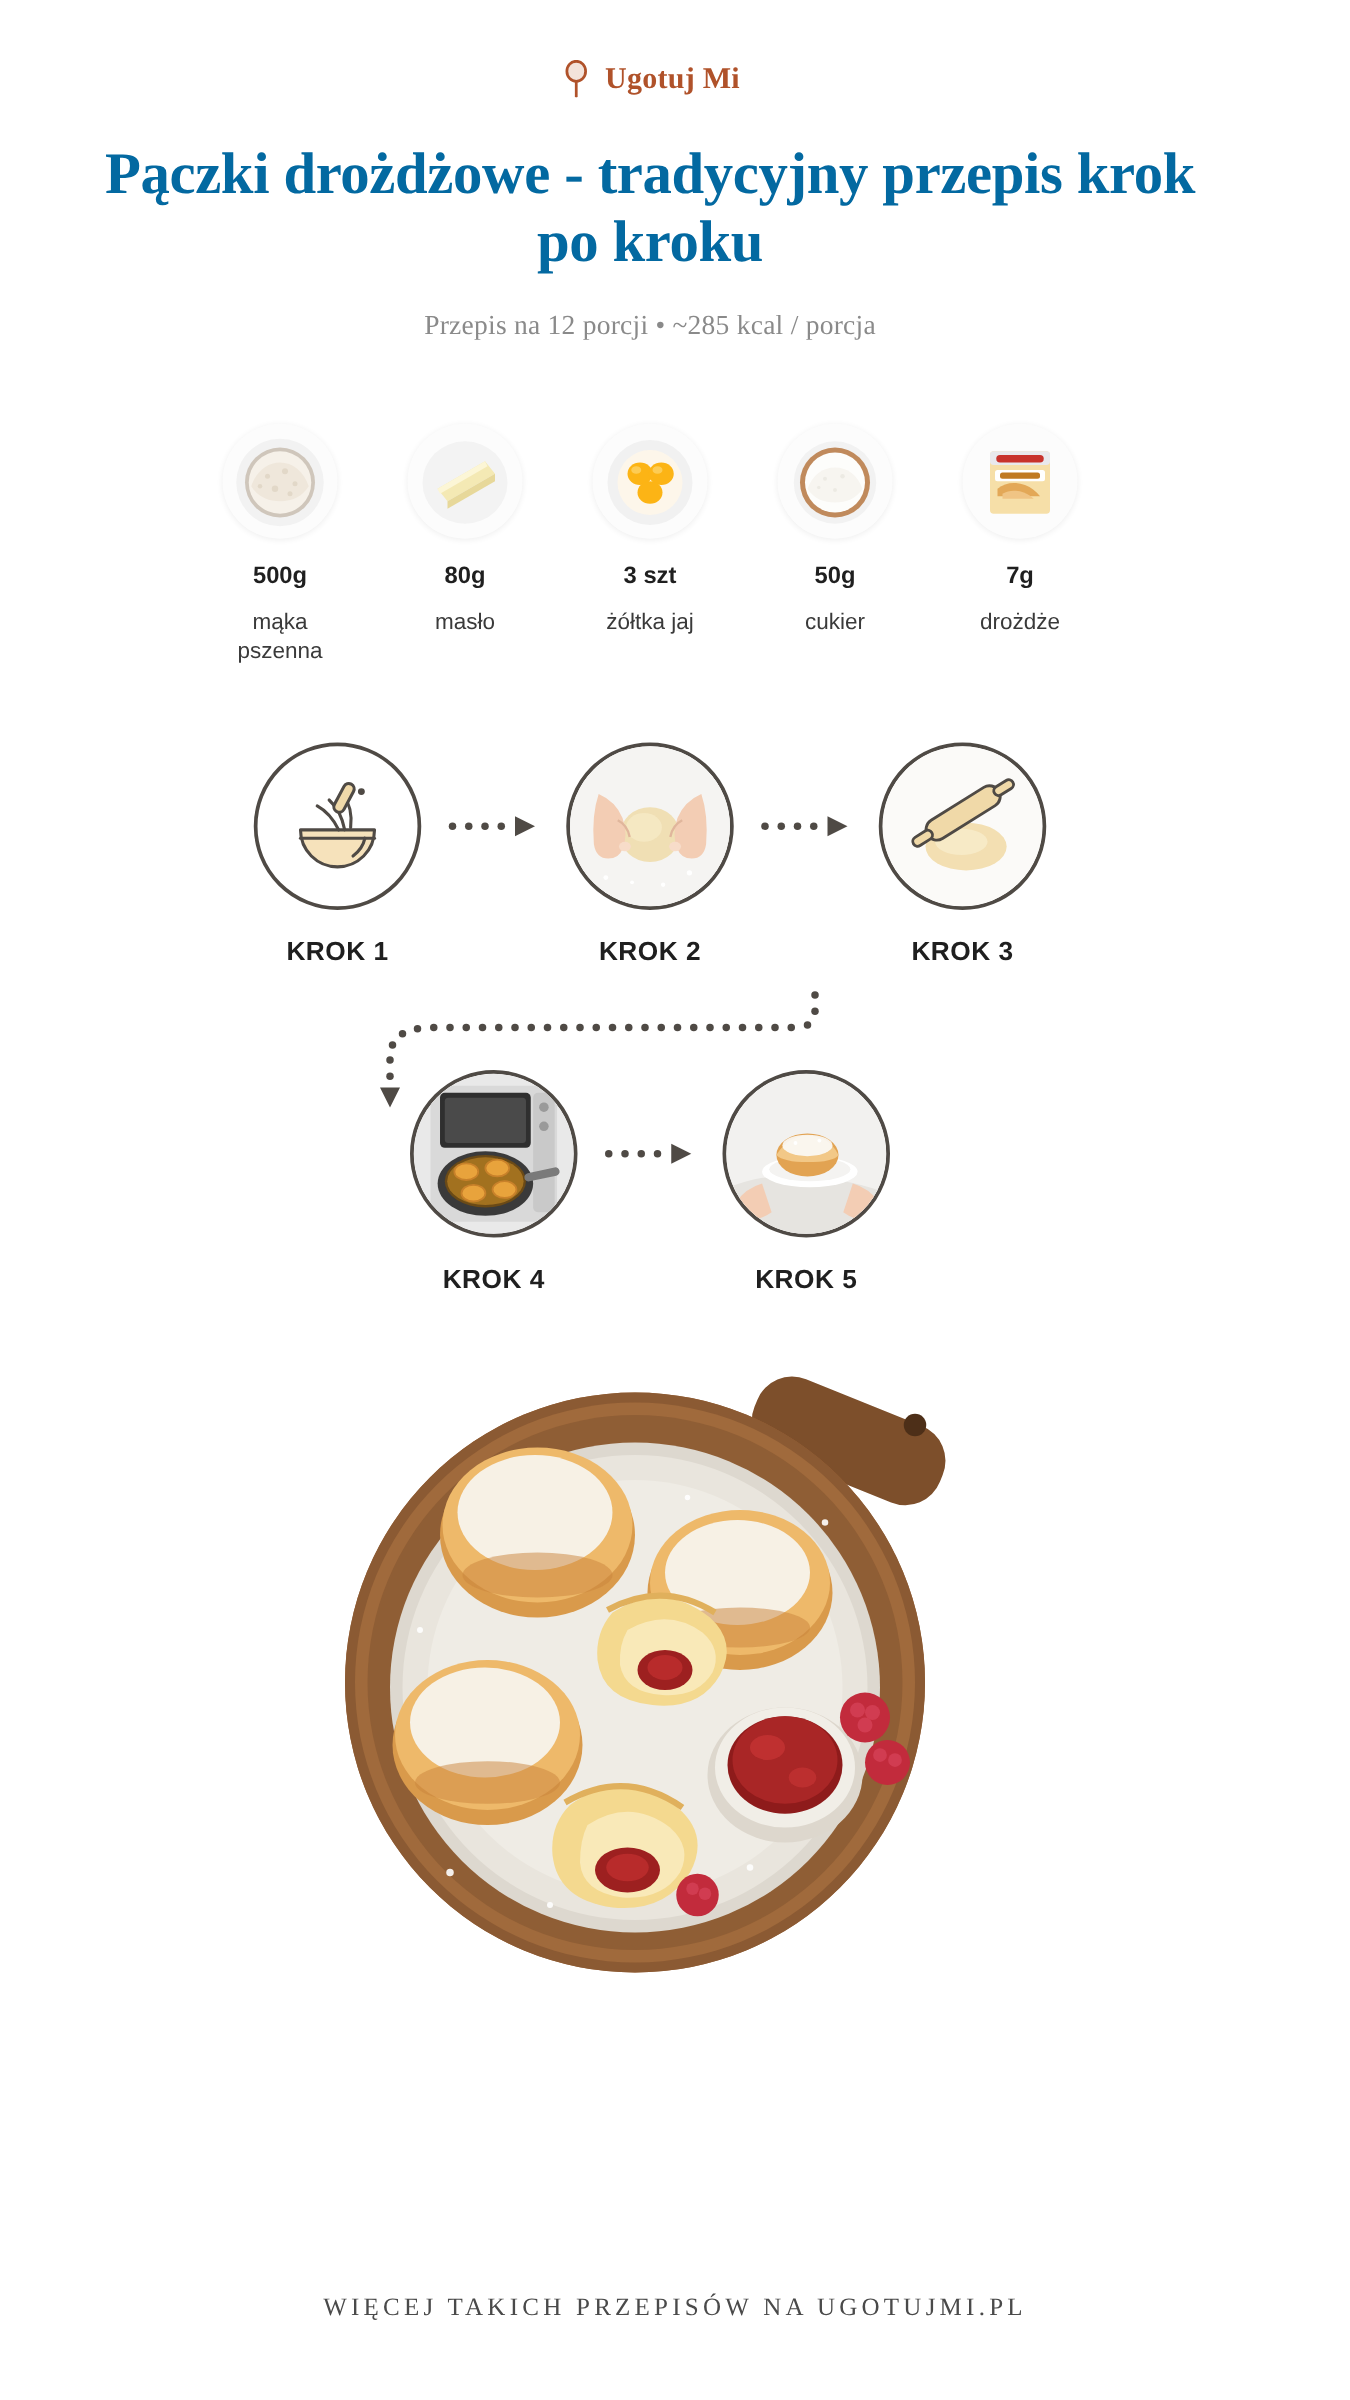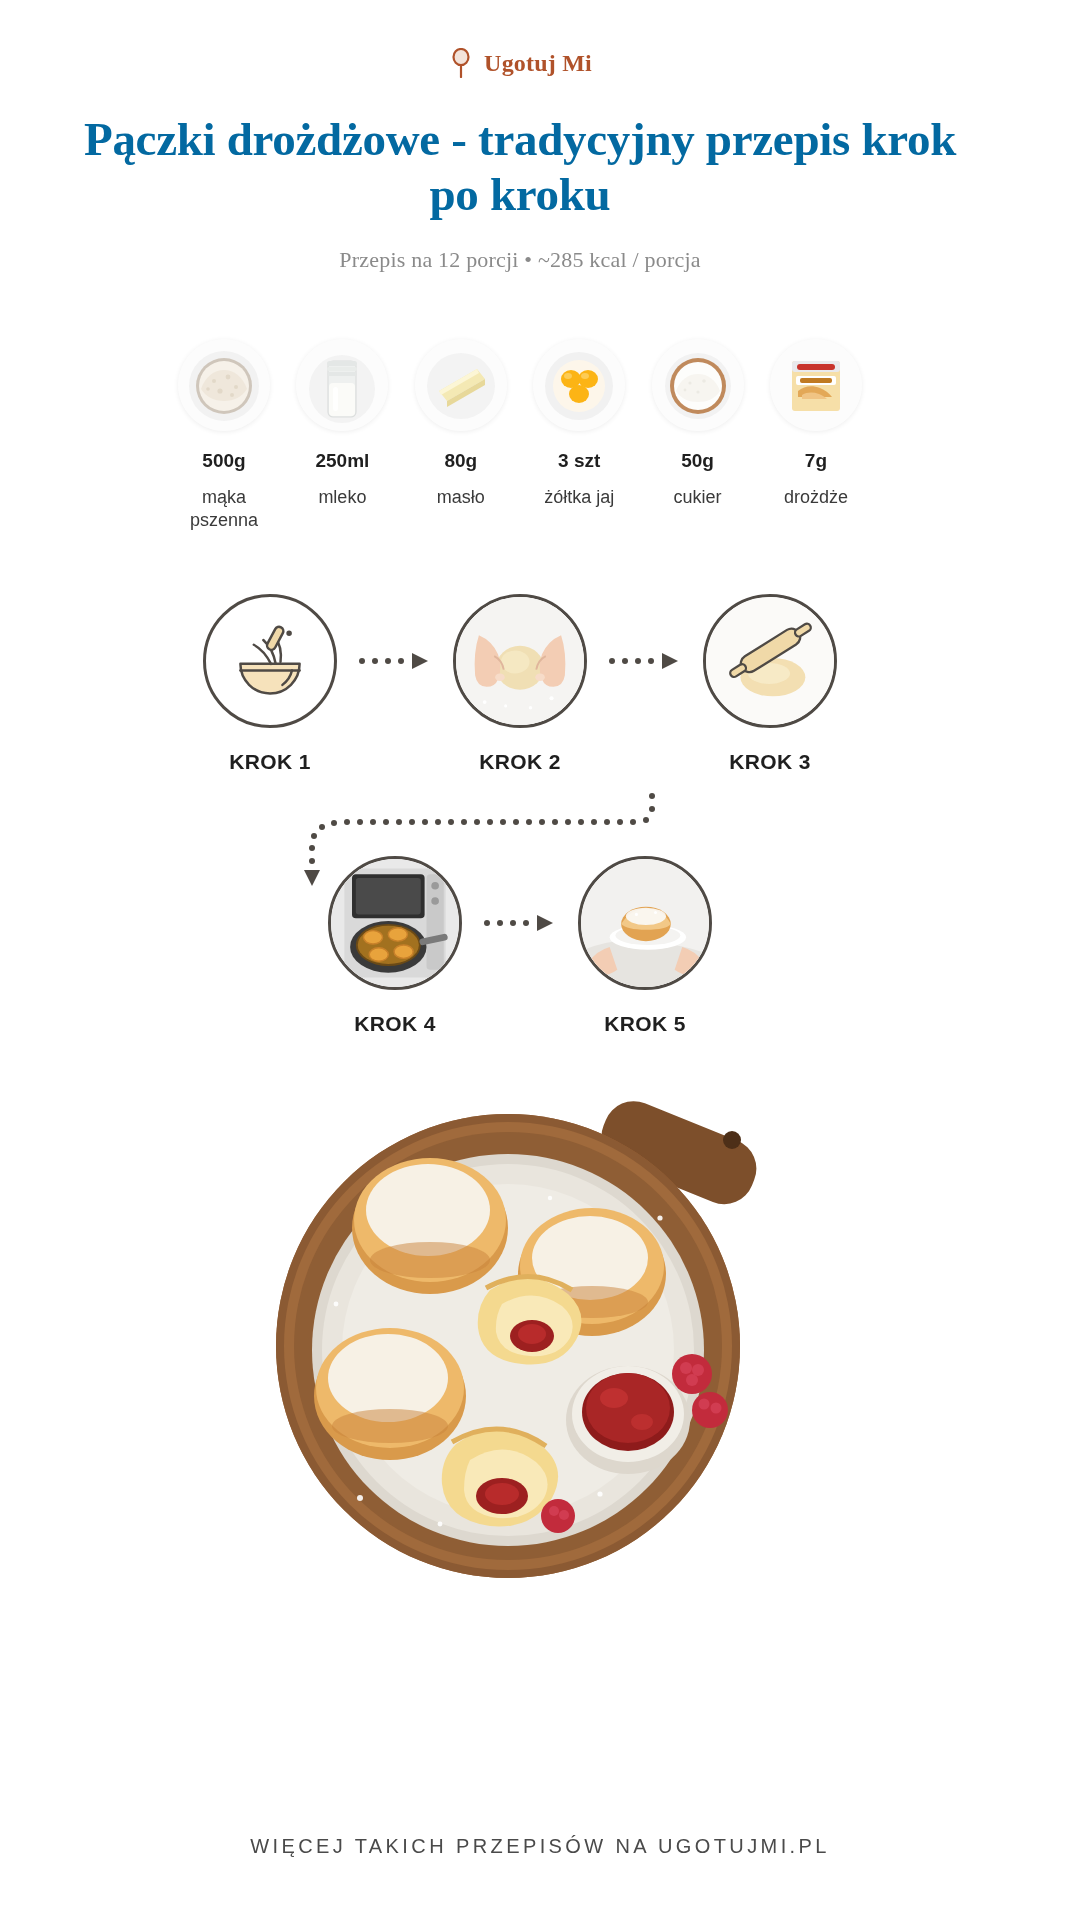--- a/index.html
+++ b/index.html
@@ -181,21 +181,21 @@
   }
   .hero svg { display: block; }
 
   
   .footer {
     position: absolute;
     bottom: 62px;
     left: 0;
     width: 1080px;
     text-align: center;
-    font-family: Liberation Sans, sans-serif;
+    font-family: Liberation Serif, serif;
     font-size: 20px;
     letter-spacing: 3.4px;
     color: #4a4a4a;
   }
 </style>
 </head>
 <body>
 
 <div class="page">
 
@@ -227,36 +227,20 @@
           <circle cx="58" cy="48" r="2" fill="#e2d8c8"></circle>
             <circle cx="42" cy="52" r="2.6" fill="#e2d8c8"></circle>
           <circle cx="30" cy="50" r="1.8" fill="#e2d8c8"></circle>
             <circle cx="54" cy="56" r="2" fill="#e2d8c8"></circle>
         </svg>
       </span>
       <span class="ing-amount">500g</span>
       <span class="ing-name">mąka pszenna</span>
     </div>
 
-    <div class="ingredient">
-      <span class="ing-photo">
-        <svg viewBox="0 0 92 92" xmlns="http://www.w3.org/2000/svg">
-          <circle cx="46" cy="46" r="46" fill="#fcfcfc"></circle>
-          <ellipse cx="46" cy="50" rx="33" ry="34" fill="#f3f3f3"></ellipse>
-          <rect x="32" y="22" width="28" height="56" rx="5" fill="#eef0ef" stroke="#dcdedd" stroke-width="1.2"></rect>
-          <rect x="33" y="44" width="26" height="33" rx="4" fill="#fbfbf8"></rect>
-          <rect x="31" y="22" width="30" height="5" rx="2.5" fill="#e4e7e6"></rect>
-          <rect x="31" y="28" width="30" height="4" rx="2" fill="#e9ecea"></rect>
-          <rect x="31" y="33" width="30" height="4" rx="2" fill="#e4e7e6"></rect>
-          <rect x="37" y="48" width="5" height="24" rx="2.5" fill="#ffffff" opacity="0.85"></rect>
-        </svg>
-      </span>
-      <span class="ing-amount">250ml</span>
-      <span class="ing-name">mleko</span>
-    </div>
 
     <div class="ingredient">
       <span class="ing-photo">
         <svg viewBox="0 0 92 92" xmlns="http://www.w3.org/2000/svg">
           <circle cx="46" cy="46" r="46" fill="#fcfcfc"></circle>
           <ellipse cx="46" cy="47" rx="34" ry="33" fill="#f3f3f3"></ellipse>
           <path d="M24 52 L62 30 L70 40 L32 62 Z" fill="#f4e9b4"></path>
           <path d="M24 52 L62 30 L64 34 L26 56 Z" fill="#fcf6d6"></path>
           <path d="M32 62 L70 40 L70 46 L32 68 Z" fill="#e7d89a"></path>
         </svg>

